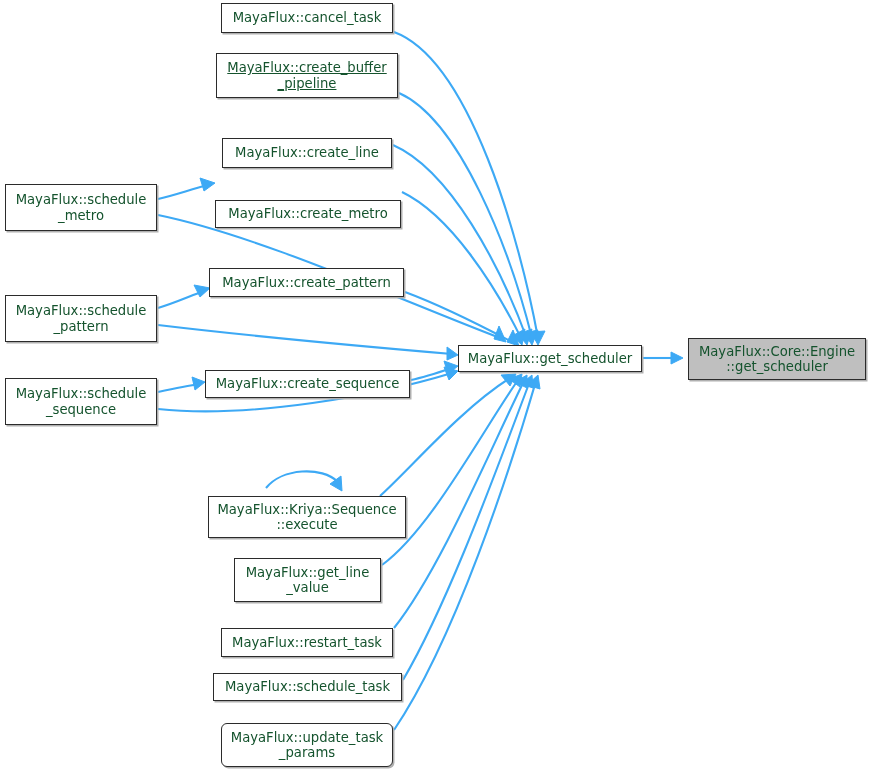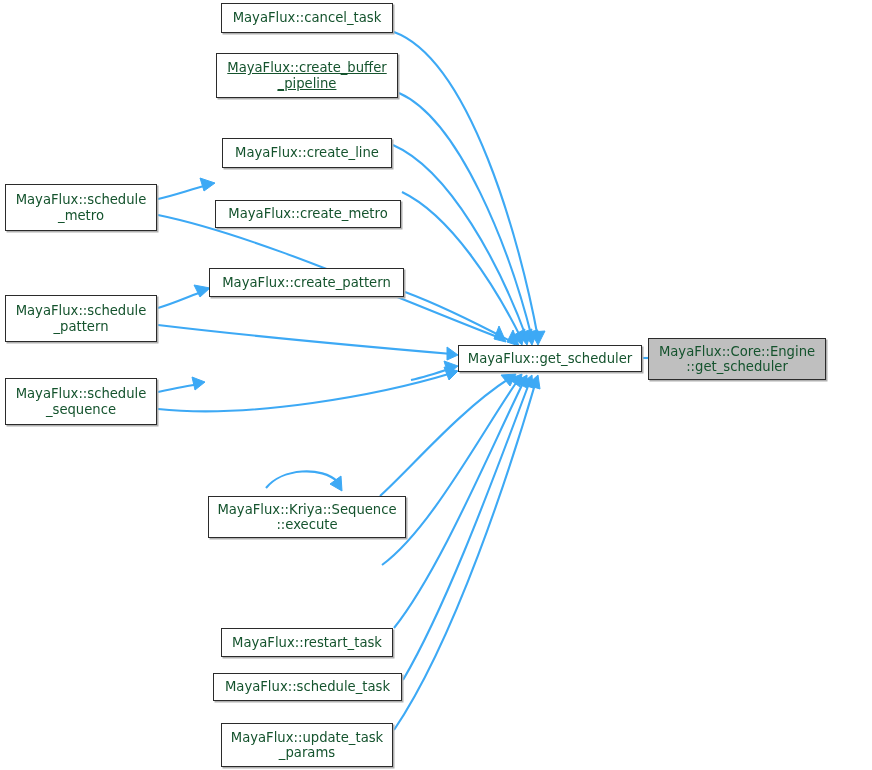--- a/index.html
+++ b/index.html
@@ -98,23 +98,26 @@
     <div class="node" style="left: 216px; top: 53px; width: 182px; height: 45px; text-decoration: underline;"><span class="node-label">MayaFlux::create_buffer
 _pipeline</span></div>
     <div class="node" style="left: 222px; top: 118px; width: 170px; height: 30px; margin-top: 20px;"><span class="node-label">MayaFlux::create_line</span></div>
     <div class="node" style="left: 215px; top: 168px; width: 186px; height: 28px; margin-top: 32px;"><span class="node-label">MayaFlux::create_metro</span></div>
     <div class="node" style="left: 5px; top: 184px; width: 152px; height: 47px;"><span class="node-label">MayaFlux::schedule
 _metro</span></div>
     <div class="node" style="left: 209px; top: 268px; width: 195px; height: 29px;"><span class="node-label">MayaFlux::create_pattern</span></div>
     <div class="node" style="left: 5px; top: 295px; width: 152px; height: 47px;"><span class="node-label">MayaFlux::schedule
 _pattern</span></div>
     <div class="node" style="left: 458px; top: 345px; width: 184px; height: 27px;"><span class="node-label">MayaFlux::get_scheduler</span></div>
-    <div class="node current" style="left: 648px; top: 338px; width: 178px; height: 42px;"><span class="node-label">MayaFlux::Core::Engine
+    <div class="node current" style="left: 688px; top: 338px; width: 178px; height: 42px;"><span class="node-label">MayaFlux::Core::Engine
 ::get_scheduler</span></div>
+    <div class="node" style="left: 205px; top: 370px; width: 205px; height: 28px;"><span class="node-label">MayaFlux::create_sequence</span></div>
     <div class="node" style="left: 5px; top: 378px; width: 152px; height: 47px;"><span class="node-label">MayaFlux::schedule
 _sequence</span></div>
     <div class="node" style="left: 208px; top: 496px; width: 198px; height: 42px;"><span class="node-label">MayaFlux::Kriya::Sequence
 ::execute</span></div>
+    <div class="node" style="left: 234px; top: 558px; width: 147px; height: 44px;"><span class="node-label">MayaFlux::get_line
+_value</span></div>
     <div class="node" style="left: 221px; top: 617px; width: 172px; height: 29px; margin-top: 11px;"><span class="node-label">MayaFlux::restart_task</span></div>
     <div class="node" style="left: 213px; top: 673px; width: 189px; height: 28px;"><span class="node-label">MayaFlux::schedule_task</span></div>
-    <div class="node" style="left: 221px; top: 723px; width: 172px; height: 44px;"><span class="node-label">MayaFlux::update_task
+    <div class="node" style="left: 221px; top: 723px; width: 172px; height: 44px; border-radius: 6px;"><span class="node-label">MayaFlux::update_task
 _params</span></div>
   </div>
 
 </body></html>

